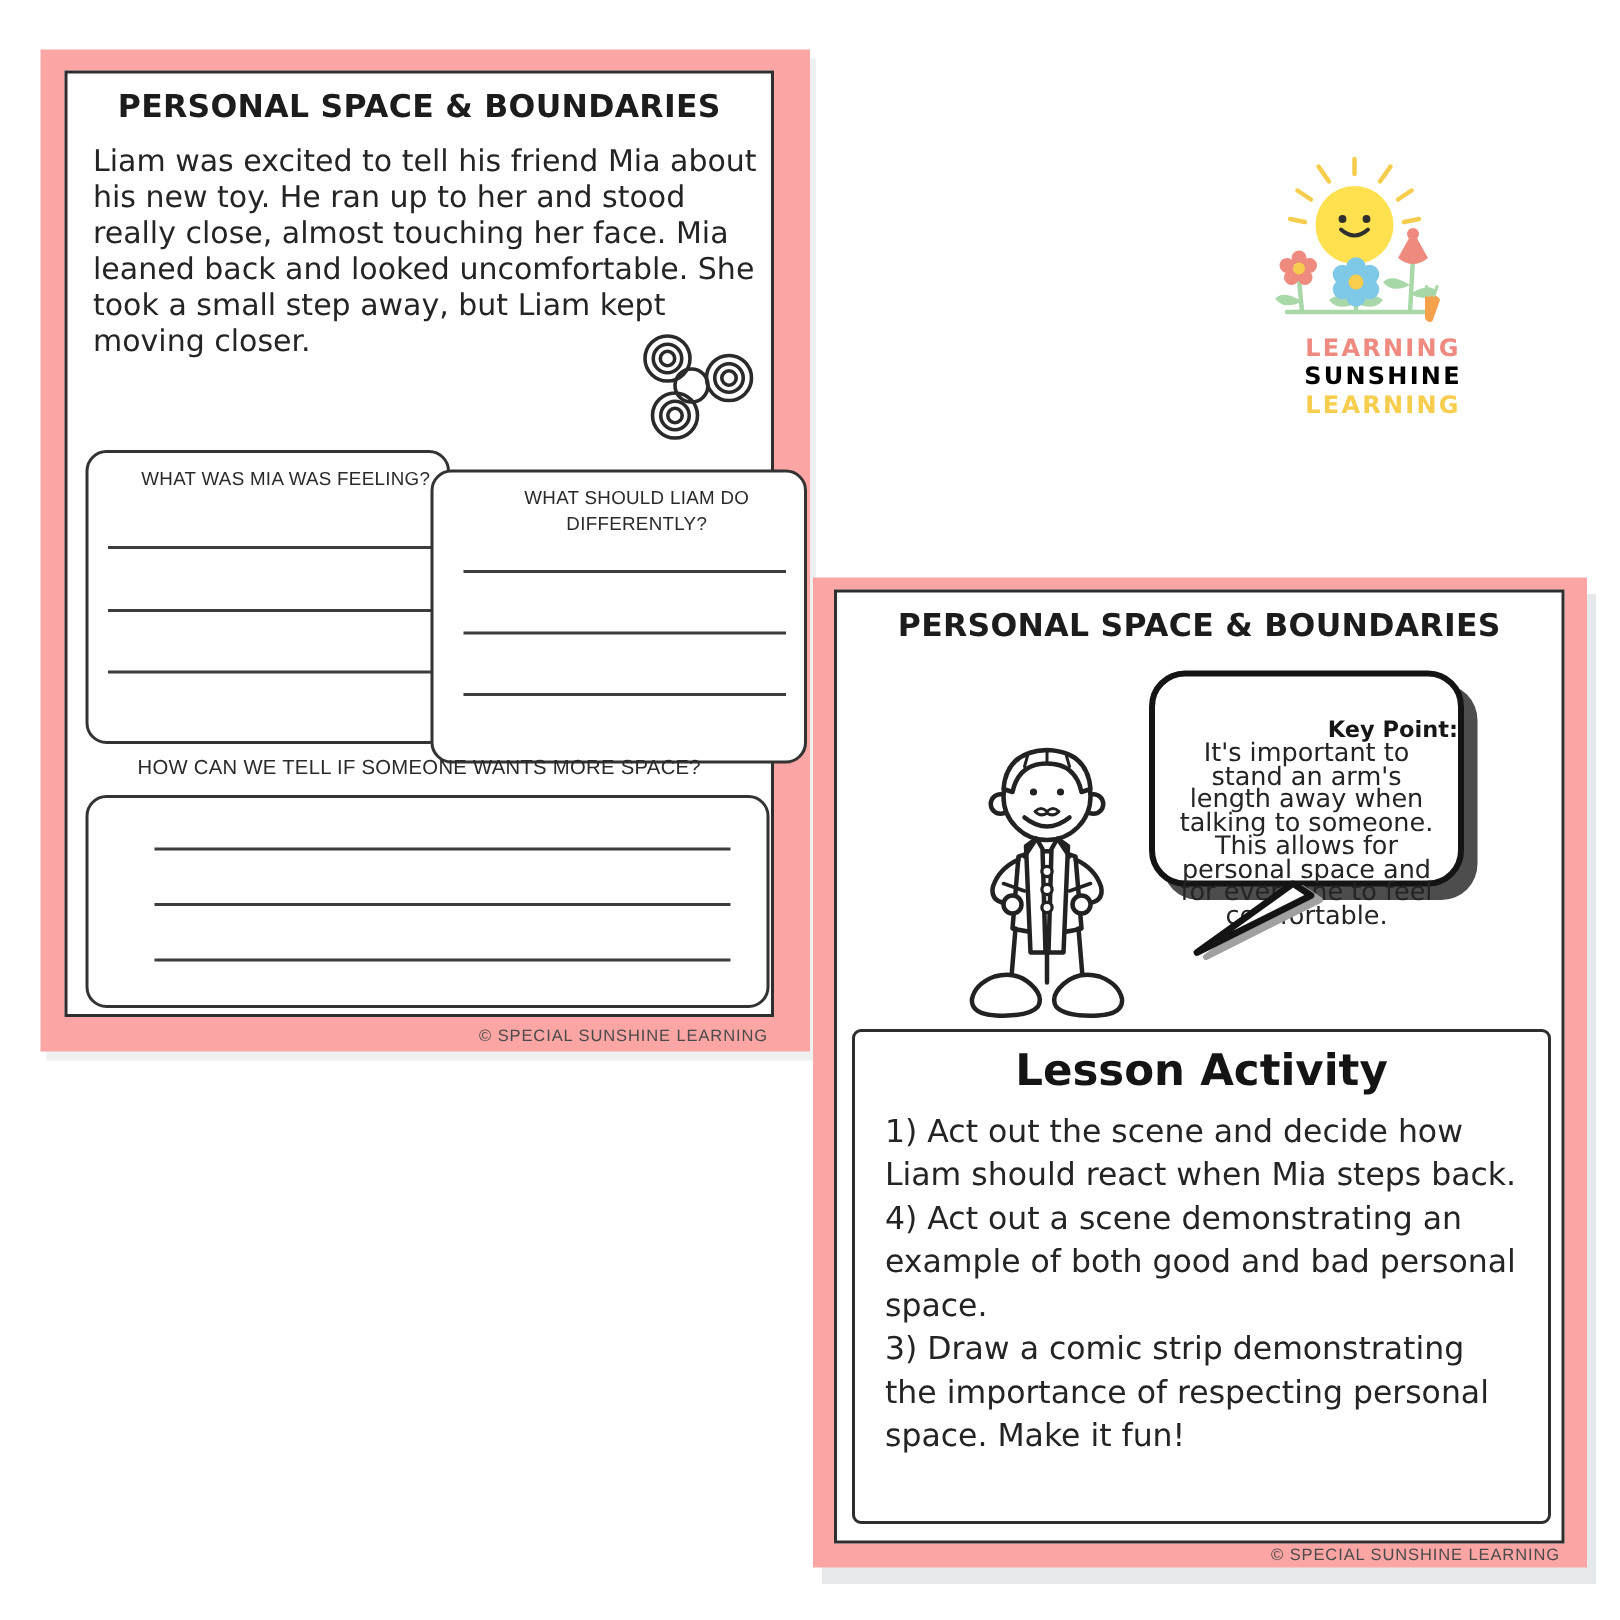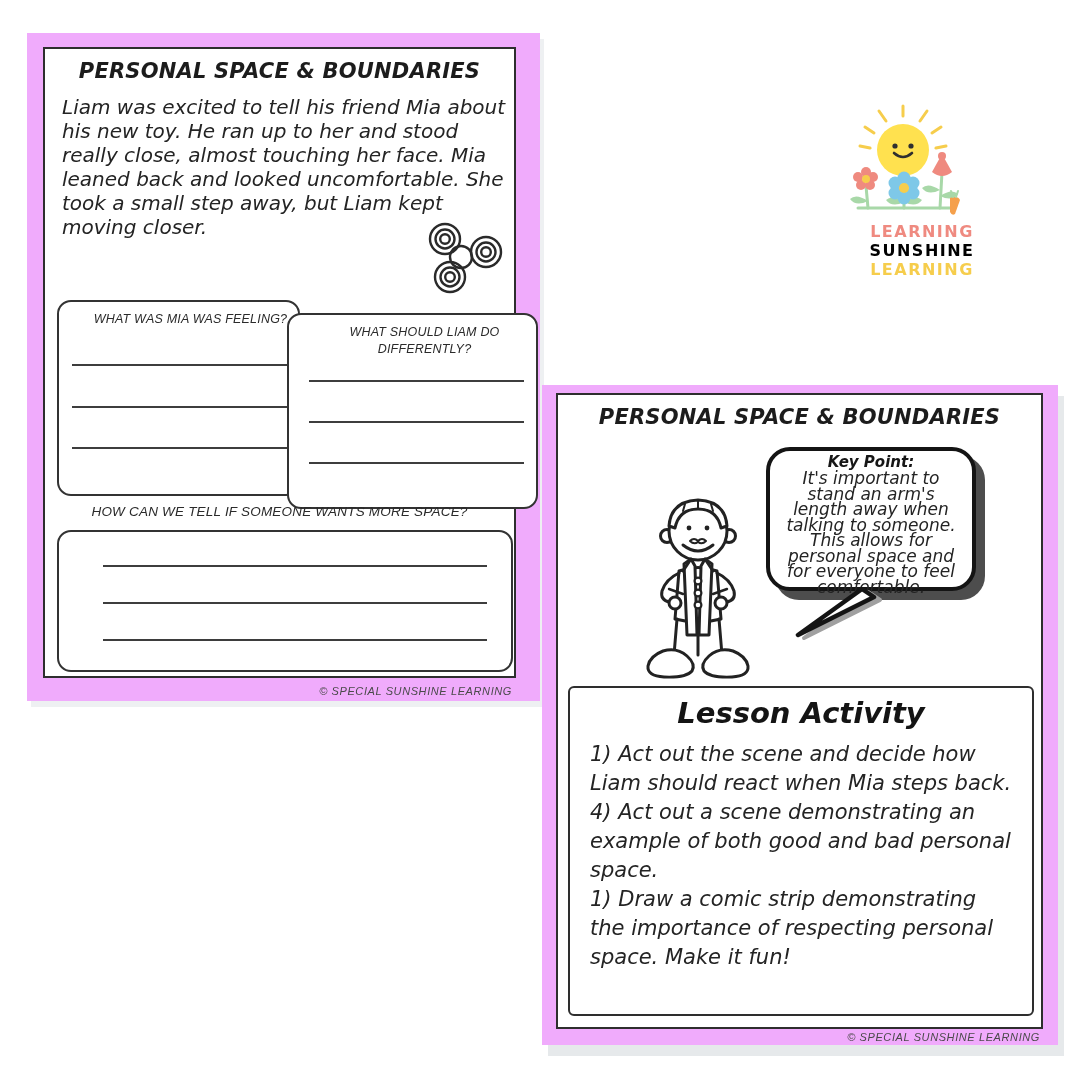--- a/index.html
+++ b/index.html
@@ -1,20 +1,20 @@
 <!DOCTYPE html>
 <html><head>
 <meta charset="utf-8">
 <style>
   html,body{margin:0;padding:0;background:#ffffff;}
   .canvas{position:relative;width:1080px;height:1080px;background:#ffffff;overflow:hidden;
           font-family:"DejaVu Sans",sans-serif;color:#222222;}
 
   
-  .page{position:absolute;background:#f0abfc;font-style:italic;}
+  .page{position:absolute;background:#fca5a5;}
   .page-front{left:27px;top:33px;width:513px;height:668px;box-shadow:4px 6px 0 #eef0f2;}
   .page-back{left:542px;top:385px;width:516px;height:660px;box-shadow:6px 11px 0 #e6e9eb;}
   .inner{position:absolute;background:#ffffff;border:2px solid #2e2e2e;}
   .page-front .inner{left:16px;top:14px;width:469px;height:627px;}
   .page-back  .inner{left:14px;top:8px;width:483px;height:632px;}
 
   .sheet-title{position:absolute;left:0;right:0;top:10px;text-align:center;
                font-weight:bold;font-size:21px;letter-spacing:.2px;color:#1c1c1c;}
 
   .story{position:absolute;left:17px;top:46px;width:452px;font-size:20px;line-height:24px;color:#242424;}
@@ -36,21 +36,21 @@
 
   .page-footer{position:absolute;font-family:"Liberation Sans",sans-serif;font-size:11px;
                letter-spacing:.6px;color:#4a4a4a;}
   .pf-front{right:28px;bottom:4px;}
   .pf-back{right:18px;bottom:2px;}
 
   
   .man{position:absolute;left:75px;top:98px;}
   .bubble{position:absolute;left:208px;top:52px;width:202px;height:136px;background:#ffffff;
           border:4px solid #141414;border-radius:24px;box-shadow:9px 9px 0 #4d4d4d;}
-  .bubble-head{margin-top:2px;text-align:center;font-size:15px;font-weight:bold;color:#161616;}
+  .bubble-head{margin-top:26px;text-align:right;font-size:15px;font-weight:bold;color:#161616;}
   .bubble-body{margin-top:0;padding:0 11px;text-align:center;font-size:17px;line-height:15.5px;color:#242424;}
   .tail{position:absolute;left:236px;top:192px;}
 
   .lesson{position:absolute;left:10px;top:291px;width:462px;height:326px;
           border:2.5px solid #2e2e2e;border-radius:6px;background:#fff;}
   .lesson-head{margin-top:8px;text-align:center;font-size:29px;font-weight:bold;color:#141414;}
   .acts{margin:10px 16px 0 20px;font-size:21px;line-height:29px;color:#242424;}
   .acts p{margin:0;}
 
   
@@ -239,21 +239,21 @@
           <polygon points="74,5 10,51 86,13" fill="#a0a0a0" stroke="#a0a0a0" stroke-width="4" stroke-linejoin="round"></polygon>
           <polygon points="68,2 4,48 80,10" fill="#ffffff" stroke="#141414" stroke-width="4.5" stroke-linejoin="round"></polygon>
         </svg>
       </span>
 
       <div class="lesson">
         <div class="lesson-head">Lesson Activity</div>
         <div class="acts">
           <p>1) Act out the scene and decide how Liam should react when Mia steps back.</p>
           <p>4) Act out a scene demonstrating an example of both good and bad personal space.</p>
-          <p>1) Draw a comic strip demonstrating the importance of respecting personal space. Make it fun!</p>
+          <p>3) Draw a comic strip demonstrating the importance of respecting personal space. Make it fun!</p>
         </div>
       </div>
     </div>
 
     <div class="page-footer pf-back">© SPECIAL SUNSHINE LEARNING</div>
   </div>
 
 </div>
 
 </body></html>

